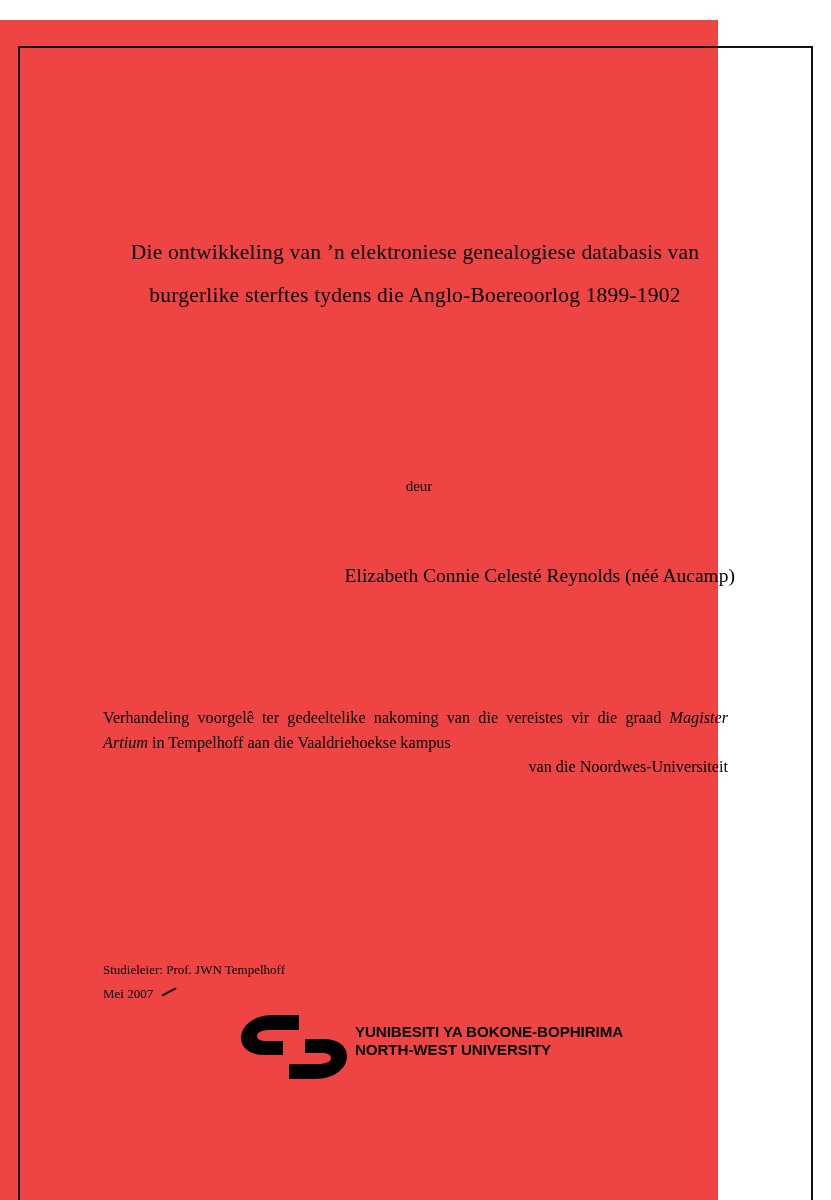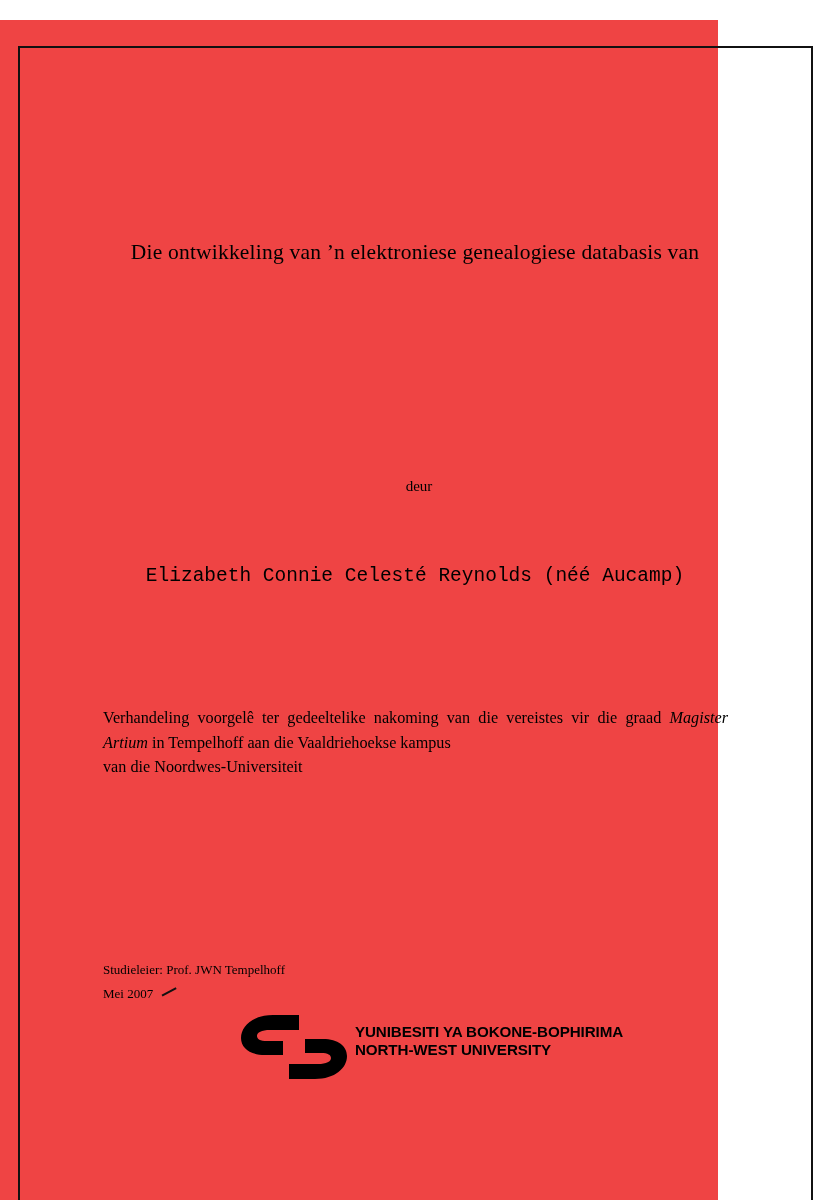--- a/index.html
+++ b/index.html
@@ -62,36 +62,35 @@
     width: 640px;
     text-align: center;
     font-size: 15px;
   }
 
   .author {
     position: absolute;
     top: 519px;
     left: 0;
     width: 640px;
-    text-align: center;
+    text-align: right;
     font-size: 19.5px;
-    font-family: Liberation Mono, monospace;
   }
 
   .statement {
     position: absolute;
     top: 660px;
     left: 8px;
     width: 625px;
     font-size: 16.2px;
     line-height: 24.5px;
     text-align: justify;
   }
   .statement .last-line {
-    text-align: left;
+    text-align: right;
   }
   .statement em {
     font-style: italic;
   }
 
   .supervisor {
     position: absolute;
     top: 912px;
     left: 8px;
     width: 600px;
@@ -144,20 +143,21 @@
 </head>
 <body>
 
 <div class="page">
   <div class="page-border"></div>
 
   <div class="content">
 
     <div class="title">
       <span class="line">Die ontwikkeling van ’n elektroniese genealogiese databasis van</span>
+      <span class="line">burgerlike sterftes tydens die Anglo-Boereoorlog 1899-1902</span>
     </div>
 
     <div class="deur">deur</div>
 
     <div class="author">Elizabeth Connie Celesté Reynolds (néé Aucamp)</div>
 
     <div class="statement">
       <span>Verhandeling voorgelê ter gedeeltelike nakoming van die vereistes vir die graad </span><em>Magister Artium</em><span> in Tempelhoff aan die Vaaldriehoekse kampus</span>
       <div class="last-line">van die Noordwes-Universiteit</div>
     </div>

